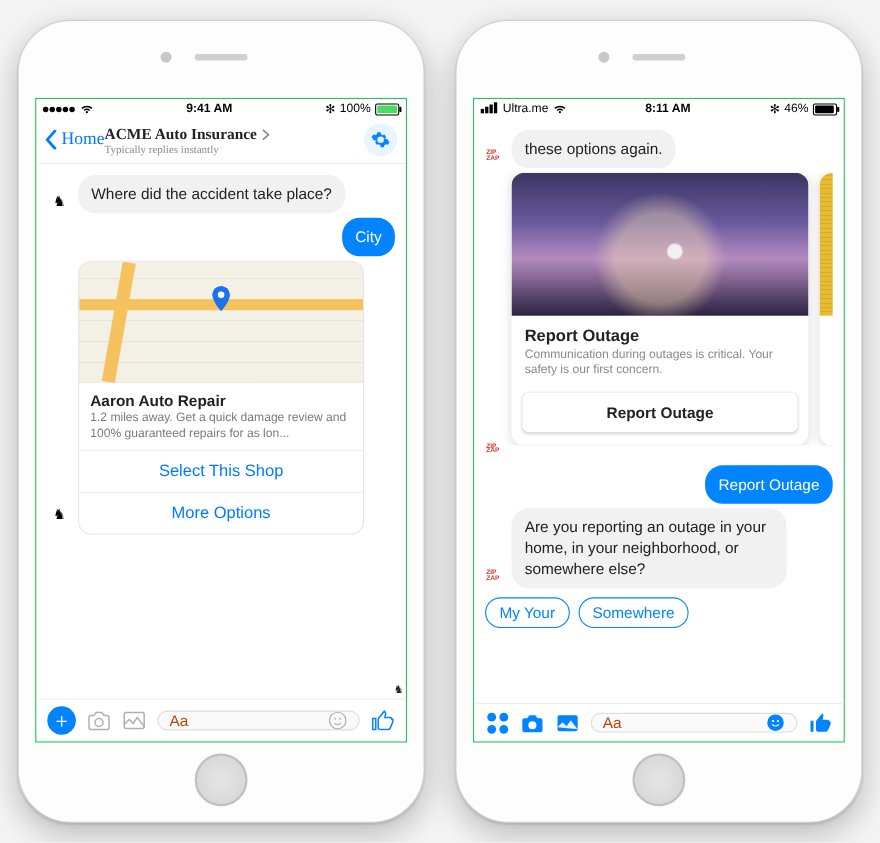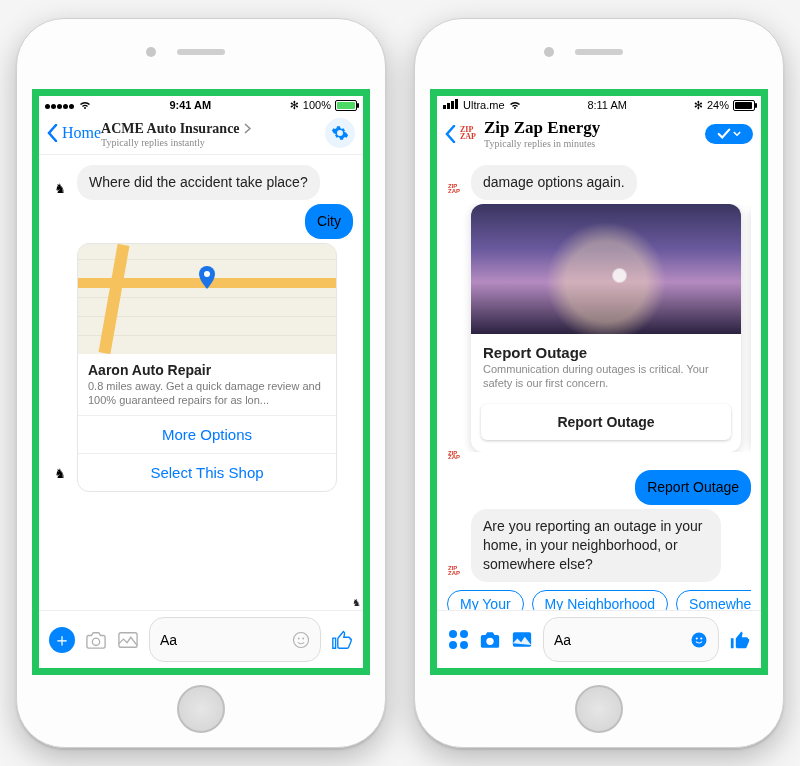--- a/index.html
+++ b/index.html
@@ -41,21 +41,21 @@
   .home-btn {
     position:absolute;
     bottom:14px; left:50%; transform:translateX(-50%);
     width:48px; height:48px; border-radius:50%;
     border:2px solid #bfbfbf;
     background:radial-gradient(circle,#e6e6e6,#d2d2d2);
   }
   .screen {
     width:100%; height:100%;
     background:#ffffff;
-    border:7px solid #22c55e;
+    border:1px solid #22c55e;
     position:relative;
     overflow:hidden;
     display:flex;
     flex-direction:column;
   }
 
   
   .statusbar {
     height:18px;
     font-size:11px;
@@ -95,21 +95,21 @@
   .pill-blue{background:#0084ff;color:#fff;border-radius:14px;padding:4px 12px;display:flex;align-items:center;gap:2px}
   .logo-badge{font-size:8px;font-weight:800;color:#d93a2b;text-align:left;line-height:.8}
 
   
   .chat-body{flex:1;overflow:hidden;padding:6px 10px 0 10px;font-size:14px;color:#222;position:relative}
   .row{display:flex;align-items:flex-end;margin:4px 0;gap:6px}
   .row.right{justify-content:flex-end}
   .avatar{width:22px;height:22px;border-radius:50%;background:#fff;flex-shrink:0;display:flex;align-items:center;justify-content:center;font-size:13px}
   .avatar.horse{color:#000}
   .bubble{background:#f1f1f1;border-radius:16px;padding:8px 12px;max-width:250px;line-height:1.35}
-  .bubble.blue{background:#0084ff;color:#000000}
+  .bubble.blue{background:#0084ff;color:#ffffff}
   .bubble.top-square{border-top-left-radius:4px}
 
   
   .card{
     margin-left:28px;
     width:260px;
     background:#fff;
     border:1px solid #e5e5e5;
     border-radius:12px;
     overflow:hidden;
@@ -151,21 +151,21 @@
   
   .chips{display:flex;gap:8px;padding:4px 8px 0 4px;overflow:hidden}
   .chip{border:1.5px solid #0084ff;color:#0084ff;border-radius:16px;padding:5px 12px;font-size:14px;white-space:nowrap}
 
   
   .composer{
     border-top:1px solid #eee;
     display:flex;align-items:center;gap:10px;
     padding:6px 10px;
   }
-  .composer .input{flex:1;height:45px;border:1px solid #ddd;border-radius:15px;background:#fafafa;display:flex;align-items:center;padding:0 10px;color:#000000;font-size:14px;justify-content:space-between}
+  .composer .input{flex:1;height:18px;border:1px solid #ddd;border-radius:15px;background:#fafafa;display:flex;align-items:center;padding:0 10px;color:#c2410c;font-size:14px;justify-content:space-between}
   .ic{width:22px;height:22px;display:flex;align-items:center;justify-content:center;color:#0084ff}
   .ic.grey{color:#b0b0b0}
   .plus-circle{width:26px;height:26px;border-radius:50%;background:#0084ff;display:flex;align-items:center;justify-content:center;color:#fff;font-size:18px;line-height:1}
   .grid-dots{display:grid;grid-template-columns:repeat(2,8px);grid-template-rows:repeat(2,8px);gap:3px}
   .grid-dots span{width:8px;height:8px;border-radius:50%;background:#0084ff}
 
   .tiny-avatar{position:absolute;right:2px;font-size:10px;bottom:2px}
 </style>
 </head>
 <body>
@@ -228,24 +228,24 @@
         <div class="map">
           <div class="road" style="left:30px;top:0;width:12px;height:100%;transform:rotate(10deg)"></div>
           <div class="road" style="left:0;top:34px;width:100%;height:10px"></div>
           <svg class="pin" width="18" height="24" viewBox="0 0 18 24">
               <path d="M9 0a8 8 0 00-8 8c0 6 8 15 8 15s8-9 8-15a8 8 0 00-8-8z" fill="#1a73e8"></path>
               <circle cx="9" cy="8" r="3" fill="#fff"></circle>
             </svg>
         </div>
         <div class="card-body">
           <div class="card-title">Aaron Auto Repair</div>
-          <div class="card-desc">0.8 miles away. Get a quick damage review and 100% guaranteed repairs for as lon...</div>
-        </div>
+          <div class="card-desc">1.2 miles away. Get a quick damage review and 100% guaranteed repairs for as lon...</div>
+        </div>
+        <div class="card-action">Select This Shop</div>
         <div class="card-action">More Options</div>
-        <div class="card-action">Select This Shop</div>
       </div>
       <div class="row" style="margin-top:-30px">
         <div class="avatar horse">♞</div>
       </div>
       <span class="tiny-avatar">♞</span>
     </div>
 
     <div class="composer">
       <div class="plus-circle">＋</div>
       <div class="ic grey">
@@ -284,63 +284,38 @@
   <div class="screen">
 
     <div class="statusbar">
       <div class="cluster">
         <span class="signal-bars"><span></span><span></span><span></span><span></span></span>
         <span>Ultra.me</span>
         <svg class="wifi-icon" viewBox="0 0 24 18">
             <path d="M12 17a2 2 0 100-4 2 2 0 000 4zm-6-6a9 9 0 0112 0l-2 2a6 6 0 00-8 0zm-4-4a15 15 0 0120 0l-2 2a12 12 0 00-16 0z" fill="#000"></path>
           </svg>
       </div>
-      <div style="font-weight:400">8:11 AM</div>
+      <div style="font-weight:700">8:11 AM</div>
       <div class="cluster">
         <span>✻</span>
-        <span>24%</span>
+        <span>46%</span>
         <span class="battery">
             <span class="fill fill-black"></span>
           </span>
       </div>
     </div>
 
-    <div class="chat-header" style="border-bottom:none">
-      <div class="hdr-left">
-        <svg width="11" height="18" viewBox="0 0 11 18">
-            <path d="M9 1L2 9l7 8" stroke="#0084ff" stroke-width="2.5" fill="none" stroke-linecap="round"></path>
-          </svg>
-      </div>
-      <div style="display:flex;align-items:center;gap:8px;flex:1;margin-left:4px">
-        <div class="logo-badge" style="white-space:pre">ZIP
-ZAP</div>
-        <div>
-          <div style="font-size:17px;font-weight:700">Zip Zap Energy</div>
-          <div class="hdr-sub">Typically replies in minutes</div>
-        </div>
-      </div>
-      <div class="hdr-right">
-        <div class="pill-blue">
-          <svg width="14" height="12" viewBox="0 0 16 12">
-              <path d="M2 6l4 4 8-9" stroke="#fff" stroke-width="2.5" fill="none" stroke-linecap="round"></path>
-            </svg>
-          <svg width="8" height="6" viewBox="0 0 10 7">
-              <path d="M1 1l4 4 4-4" stroke="#fff" stroke-width="2" fill="none"></path>
-            </svg>
-        </div>
-      </div>
-    </div>
 
     <div class="chat-body" style="padding-left:6px">
       <div class="row">
         <div class="avatar">
             <span class="logo-badge" style="font-size:6px;white-space:pre">ZIP
 ZAP</span>
           </div>
-        <div class="bubble">damage options again.</div>
+        <div class="bubble">these options again.</div>
       </div>
 
       <div class="carousel" style="padding-left:28px">
         <div class="ccard">
           <div class="img"></div>
           <div class="ccard-body">
             <div class="ccard-title">Report Outage</div>
             <div class="ccard-desc">Communication during outages is critical. Your safety is our first concern.</div>
           </div>
           <div class="ccard-btn">Report Outage</div>
@@ -367,21 +342,20 @@
       <div class="row">
         <div class="avatar">
             <span class="logo-badge" style="font-size:6px;white-space:pre">ZIP
 ZAP</span>
           </div>
         <div class="bubble">Are you reporting an outage in your home, in your neighborhood, or somewhere else?</div>
       </div>
 
       <div class="chips">
         <div class="chip">My Your</div>
-        <div class="chip">My Neighborhood</div>
         <div class="chip">Somewhere</div>
       </div>
     </div>
 
     <div class="composer">
       <div class="ic">
         <div class="grid-dots">
             <span></span>
             <span></span>
             <span></span>

